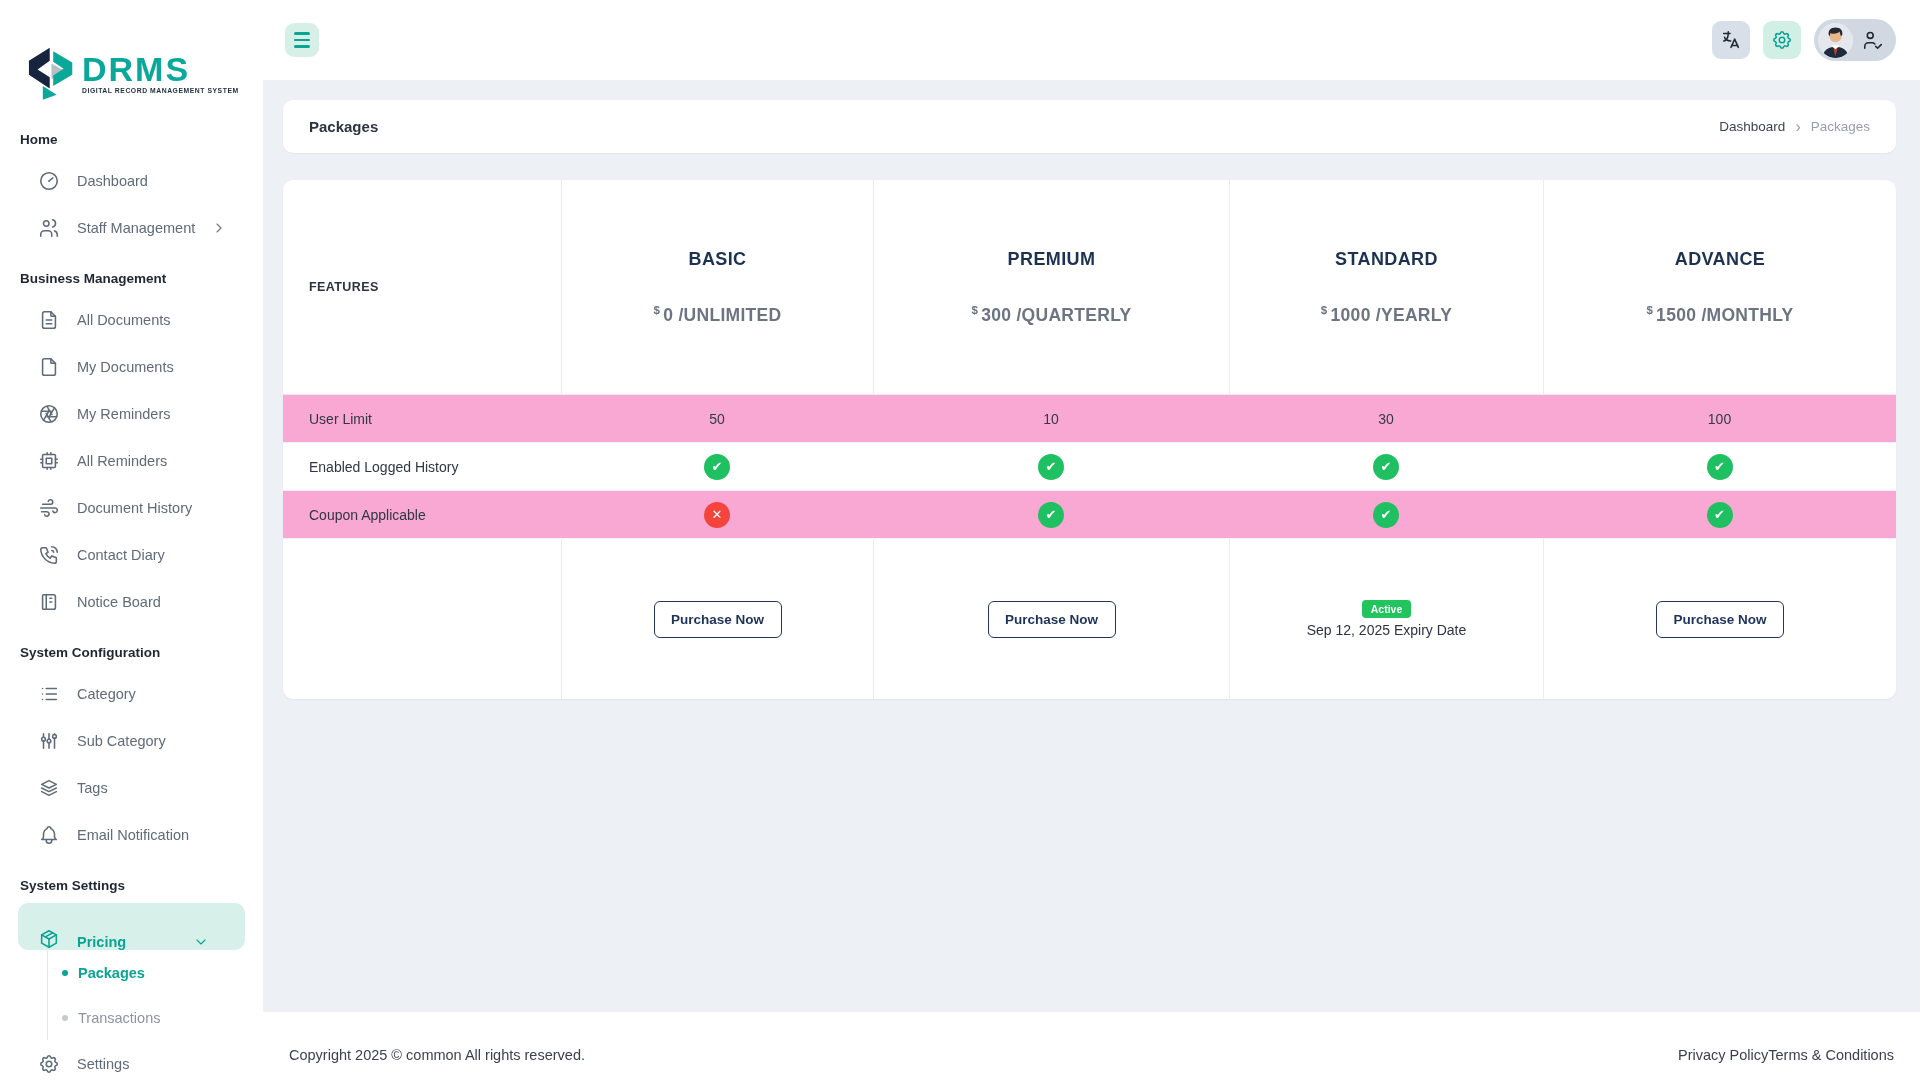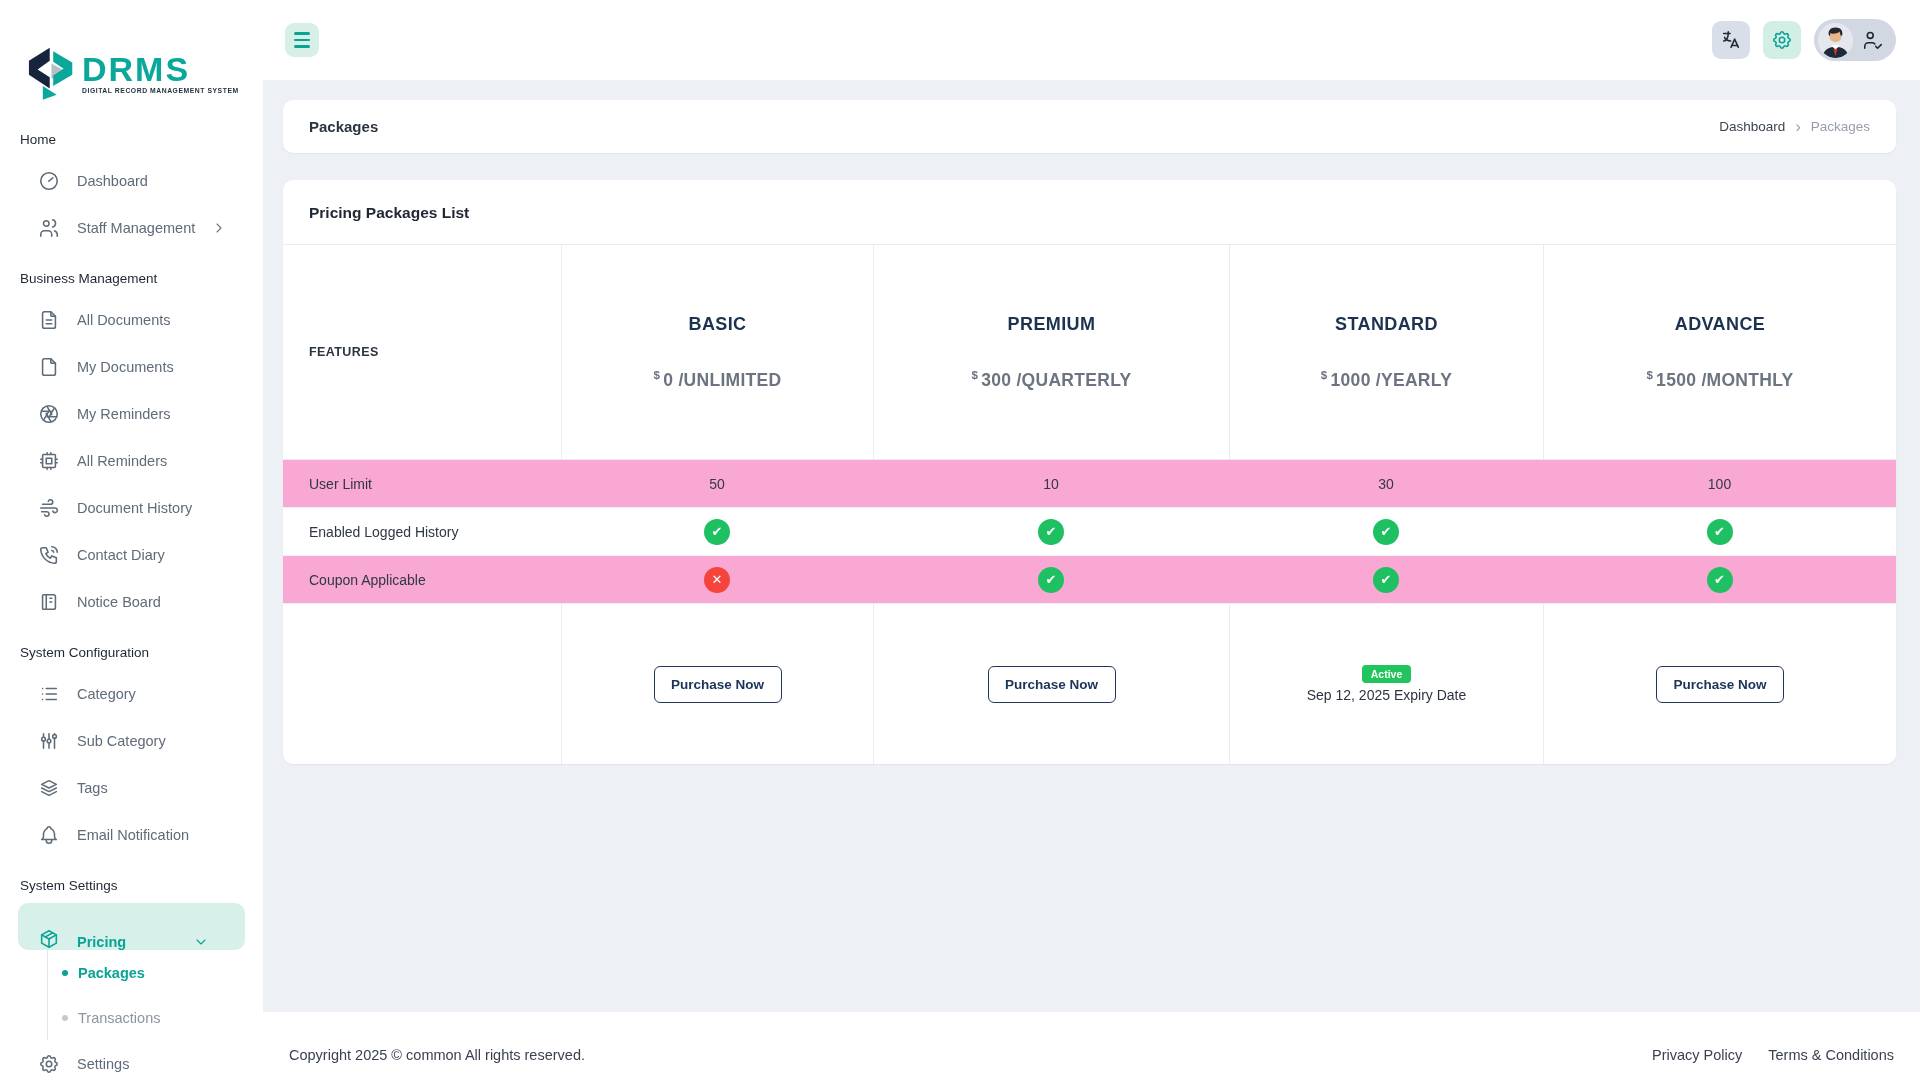--- a/index.html
+++ b/index.html
@@ -5,21 +5,21 @@
   * { margin:0; padding:0; box-sizing:border-box; }
   html,body { width:1920px; height:1080px; overflow:hidden; font-family:"Liberation Sans","DejaVu Sans",sans-serif; background:#ffffff; }
   body { display:flex; }
 
   
   .sidebar { width:263px; min-width:263px; background:#ffffff; height:100%; overflow:hidden;margin-top:32px; }
   .logo-wrap { display:flex; align-items:center; gap:8px; padding:12px 0 10px 22px; height:80px; }
   .logo-text { display:flex; flex-direction:column; line-height:1; }
   .logo-name { font-size:34px; font-weight:bold; color:#0aa89a; letter-spacing:2px; }
   .logo-tag { font-size:6.8px; color:#1f2d3d; letter-spacing:0.55px; margin-top:2px; font-weight:bold; }
-  .section-label { font-size:13.5px; font-weight:normal; color:#1f2733; padding:20px 20px 10px 20px; }
+  .section-label { font-size:13.5px; font-weight:bold; color:#1f2733; padding:20px 20px 10px 20px; }
   .nav-item { display:flex; align-items:center; height:47px; padding-left:38px; padding-right:16px; color:#5f6b78; font-size:14.5px; cursor:pointer; }
   .nav-item .ic { width:22px; height:22px; margin-right:17px; flex:0 0 22px; }
   .nav-item .grow { flex:1; }
   .nav-item .chev { width:16px; height:16px; color:#6b7684; }
   .nav-item.active { background:#d7f0ea; color:#0aa394; border-radius:10px; margin:0 18px; padding-left:20px; height:47px; font-weight:bold;align-items:flex-end; }
   .nav-item.active .ic { color:#0aa394; }
   .subtree { border-left:1px solid #e1e6ea; margin-left:47px; }
   .sub-item { display:flex; align-items:center; height:45px; padding-left:14px; font-size:14.5px; color:#8b95a1; cursor:pointer; }
   .sub-item .dot { width:6px; height:6px; border-radius:50%; background:#c3cad2; margin-right:10px; }
   .sub-item.active { color:#0aa394; font-weight:bold; }
@@ -72,21 +72,21 @@
   .bool.no::after { content:"✕"; }
 
   .fcell { height:160px; display:flex; flex-direction:column; align-items:center; justify-content:center; }
   .fcell.bordered { border-left:1px solid #e9edf2; }
   .buy-btn { width:128px; height:37px; background:#ffffff; border:1px solid #24365c; border-radius:6px; color:#1d3359; font-size:13.5px; font-weight:bold; cursor:pointer; font-family:inherit; }
   .active-badge { background:#21c45d; color:#ffffff; font-size:10.5px; font-weight:bold; padding:3px 9px; border-radius:4px; }
   .expiry { font-size:14px; color:#2d3440; margin-top:4px; }
 
   .footerbar { height:50px; background:#ffffff; display:flex; align-items:center; justify-content:space-between; padding:8px 26px;margin-top:18px; }
   .copyright { font-size:14.5px; color:#3a4250; }
-  .foot-links { display:flex; gap:26px; }
+  .foot-links { display:flex; }
   .foot-links span { font-size:14.5px; color:#3a4250; cursor:pointer; }
 </style>
 </head>
 <body>
 
 <aside class="sidebar">
   <div class="logo-wrap">
     <svg width="52" height="56" viewBox="0 0 60 62">
       <polygon points="32,2 8,17 8,33 32,49 32,36 18,27 32,17" fill="#16243d"></polygon>
       <polygon points="34,20 50,29 34,38" fill="#b9bec4"></polygon>
@@ -309,21 +309,20 @@
     <div class="card page-head">
       <span class="page-title">Packages</span>
       <nav class="crumbs">
         <span class="crumb-parent">Dashboard</span>
         <span class="crumb-sep">›</span>
         <span class="crumb-current">Packages</span>
       </nav>
     </div>
 
     <div class="card pkg-card">
-      <div class="pkg-heading">Pricing Packages List</div>
 
       <div class="ptable">
 
         <div class="hcell h-feat">FEATURES</div>
         <div class="hcell h-pkg">
           <span class="pkg-name">BASIC</span>
           <span class="pkg-price"><sup>$</sup><span>0 /UNLIMITED</span></span>
         </div>
         <div class="hcell h-pkg">
           <span class="pkg-name">PREMIUM</span>

